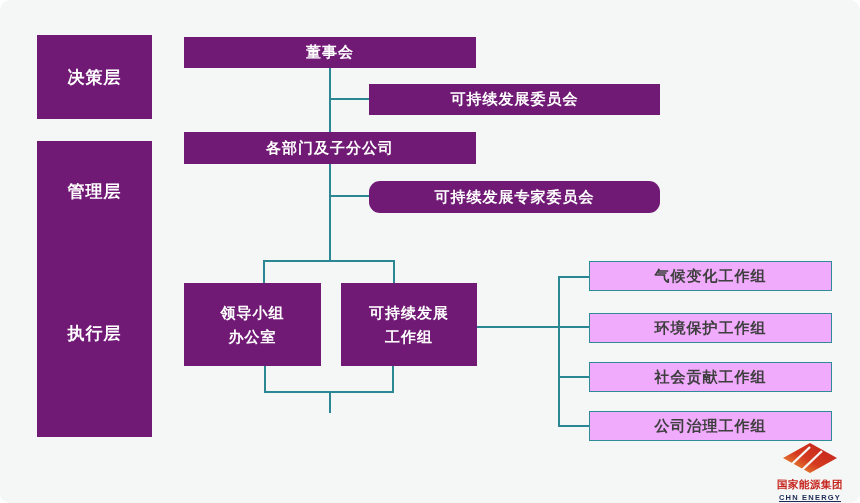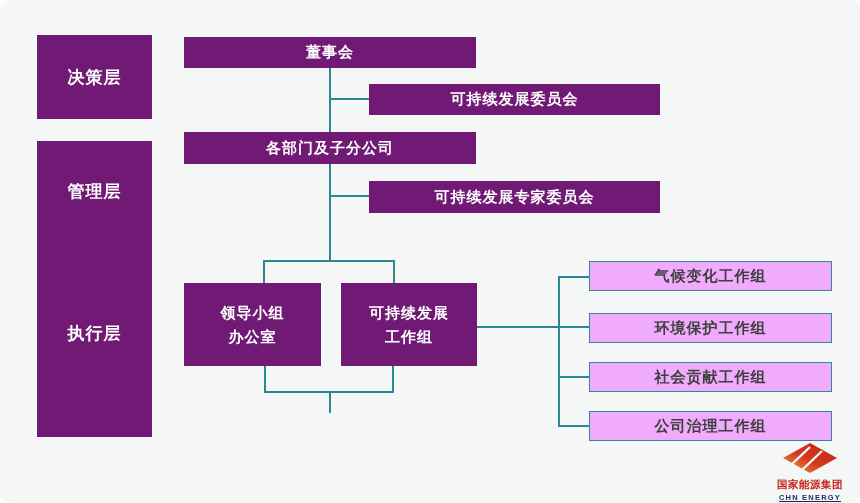--- a/index.html
+++ b/index.html
@@ -63,21 +63,21 @@
 
   <div class="tealbox rowbox" style="left:184px;top:37px;width:292px;height:31px;">
     <span>董事会</span>
   </div>
   <div class="tealbox rowbox" style="left:369px;top:84px;width:291px;height:31px;">
     <span>可持续发展委员会</span>
   </div>
   <div class="tealbox rowbox" style="left:184px;top:132px;width:292px;height:32px;">
     <span>各部门及子分公司</span>
   </div>
-  <div class="tealbox rowbox" style="left:369px;top:181px;width:291px;height:32px;">
+  <div class="tealbox rowbox" style="left:369px;top:181px;width:291px;height:32px;border-radius:11px;">
     <span>可持续发展专家委员会</span>
   </div>
   <div class="tealbox bigbox" style="left:184px;top:283px;width:137px;height:83px;">
     <span>领导小组</span>
     <span>办公室</span>
   </div>
   <div class="tealbox bigbox" style="left:341px;top:283px;width:136px;height:83px;">
     <span>可持续发展</span>
     <span>工作组</span>
   </div>

